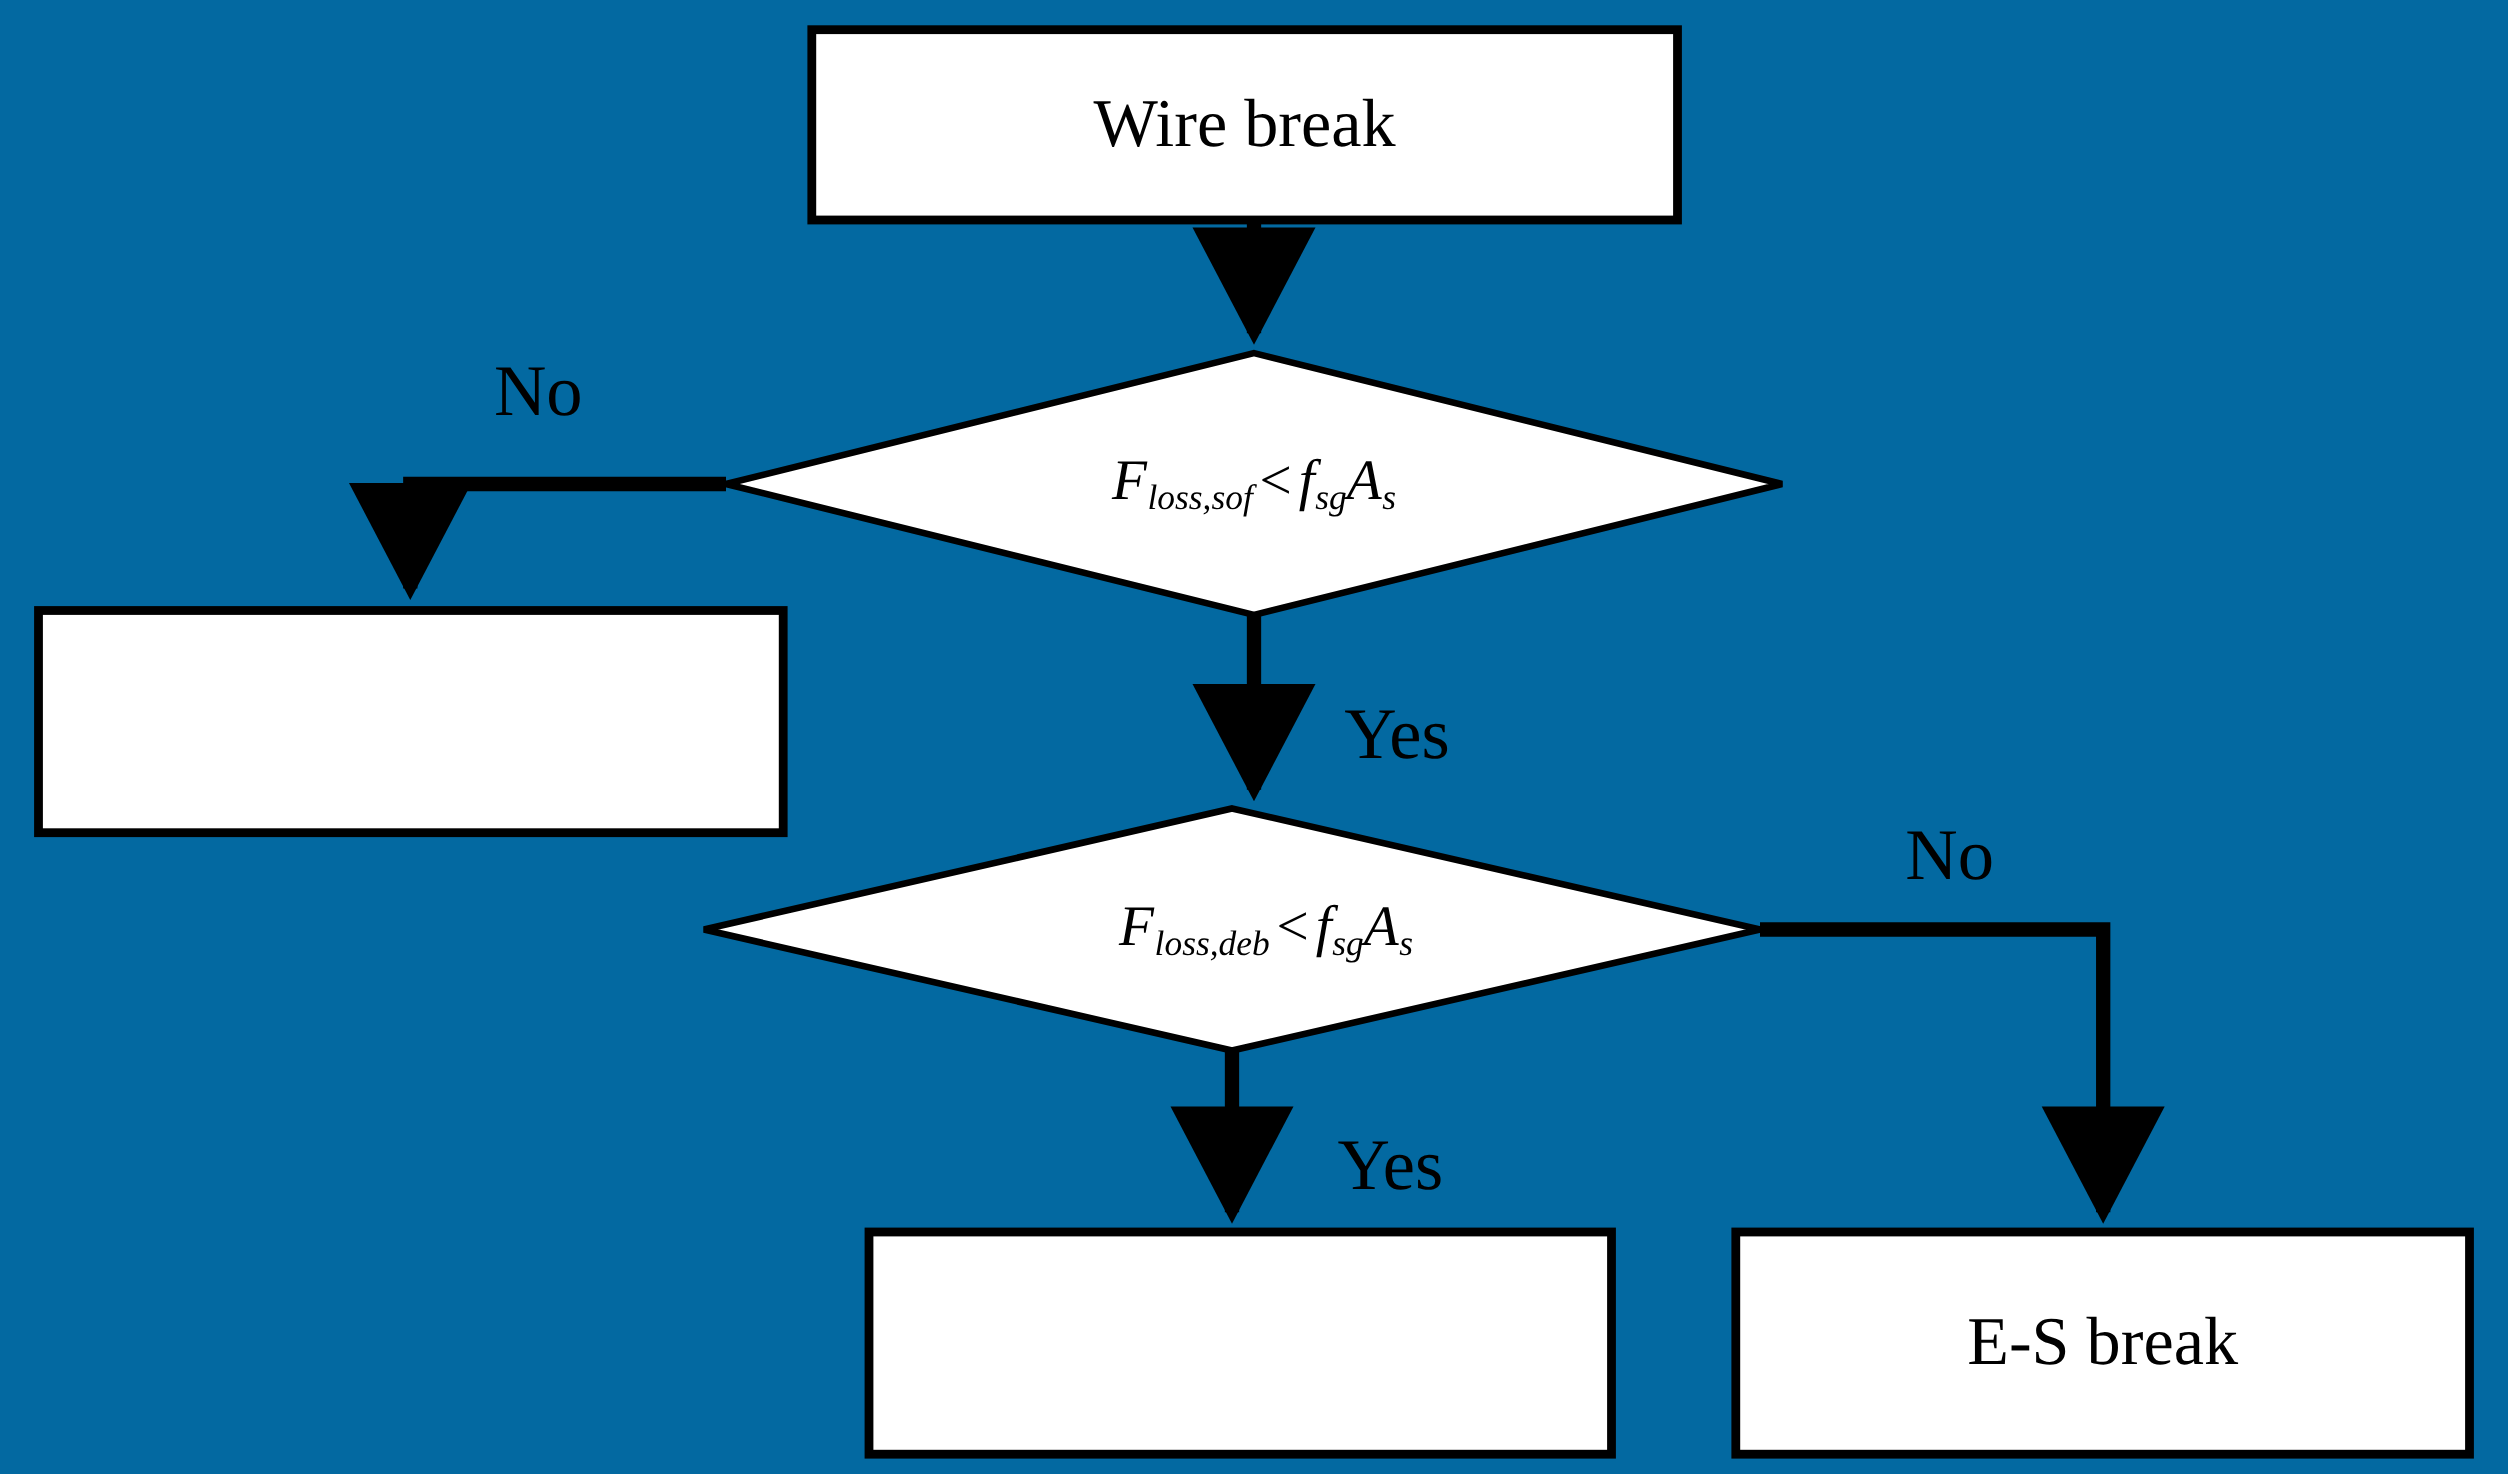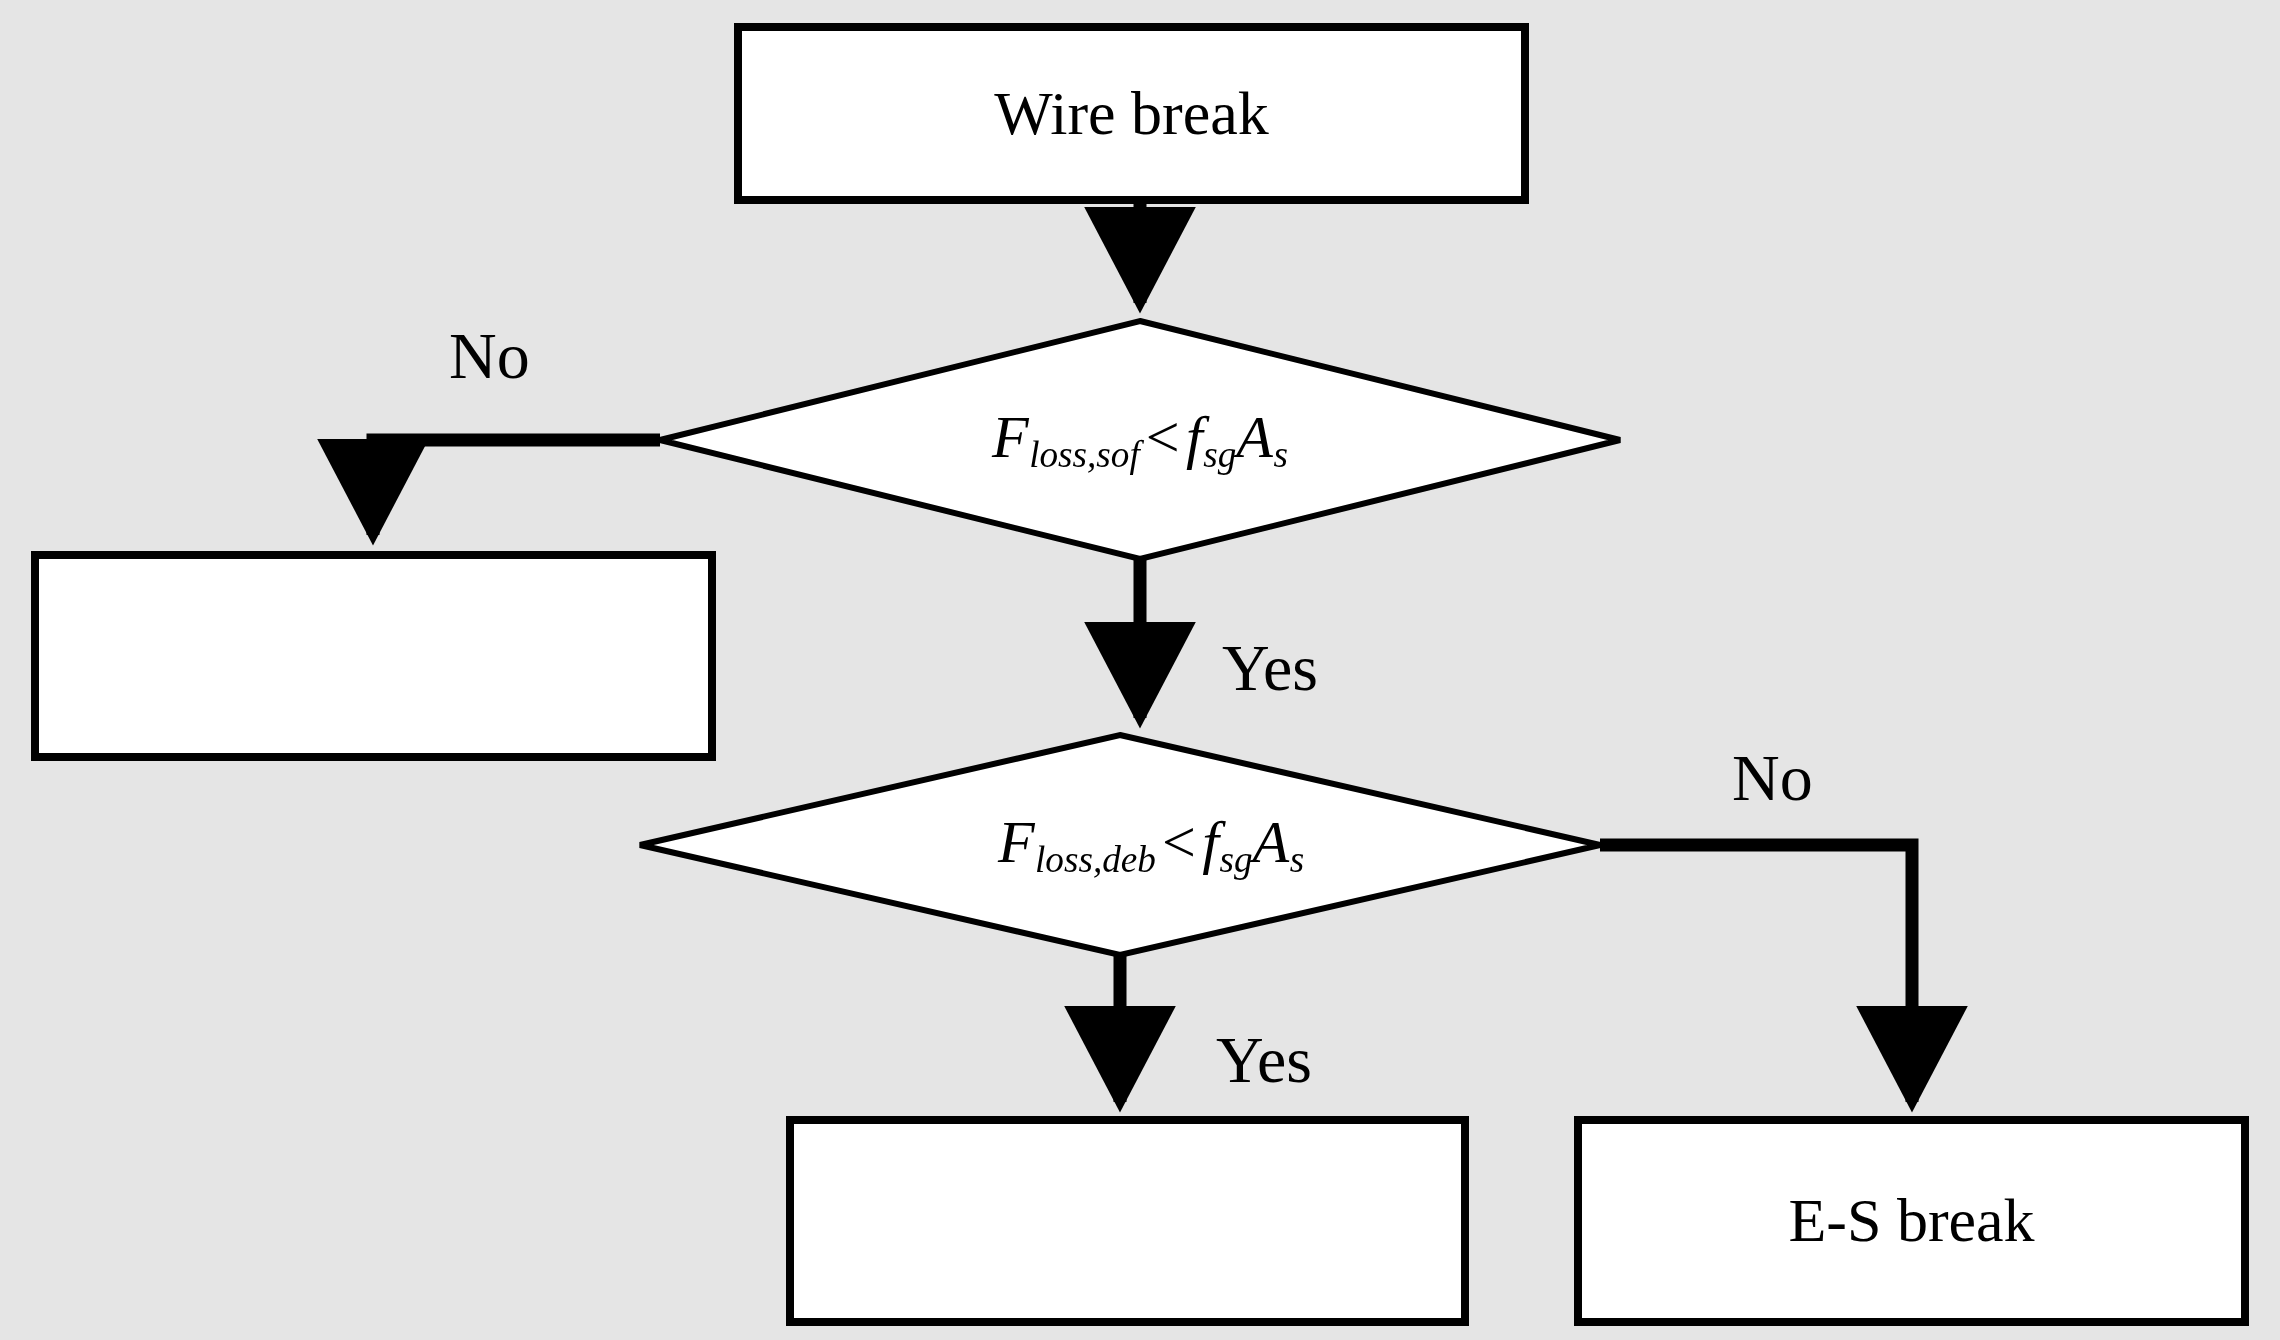--- a/index.html
+++ b/index.html
@@ -8,21 +8,21 @@
     padding: 0;
     background: #ffffff;
   }
   body {
     font-family: "Liberation Serif", "DejaVu Serif", serif;
   }
   #canvas {
     position: relative;
     width: 2280px;
     height: 1340px;
-    background: #e5e5e5;
+    background: #0369a1;
     overflow: hidden;
   }
   #flow-svg {
     position: absolute;
     left: 0;
     top: 0;
     width: 2280px;
     height: 1340px;
   }
   
@@ -36,21 +36,21 @@
     font-family: "Liberation Serif", "DejaVu Serif", serif;
     font-weight: 400;
     line-height: 1.05;
     white-space: nowrap;
     pointer-events: none;
   }
   .process-text {
     font-size: 62px;
   }
   .formula {
-    font-size: 60px;
+    font-size: 52px;
     font-style: italic;
     letter-spacing: 0.5px;
   }
   .formula .sub {
     font-size: 0.62em;
     vertical-align: -0.28em;
     font-style: italic;
     letter-spacing: 0;
   }
   .formula .op {

